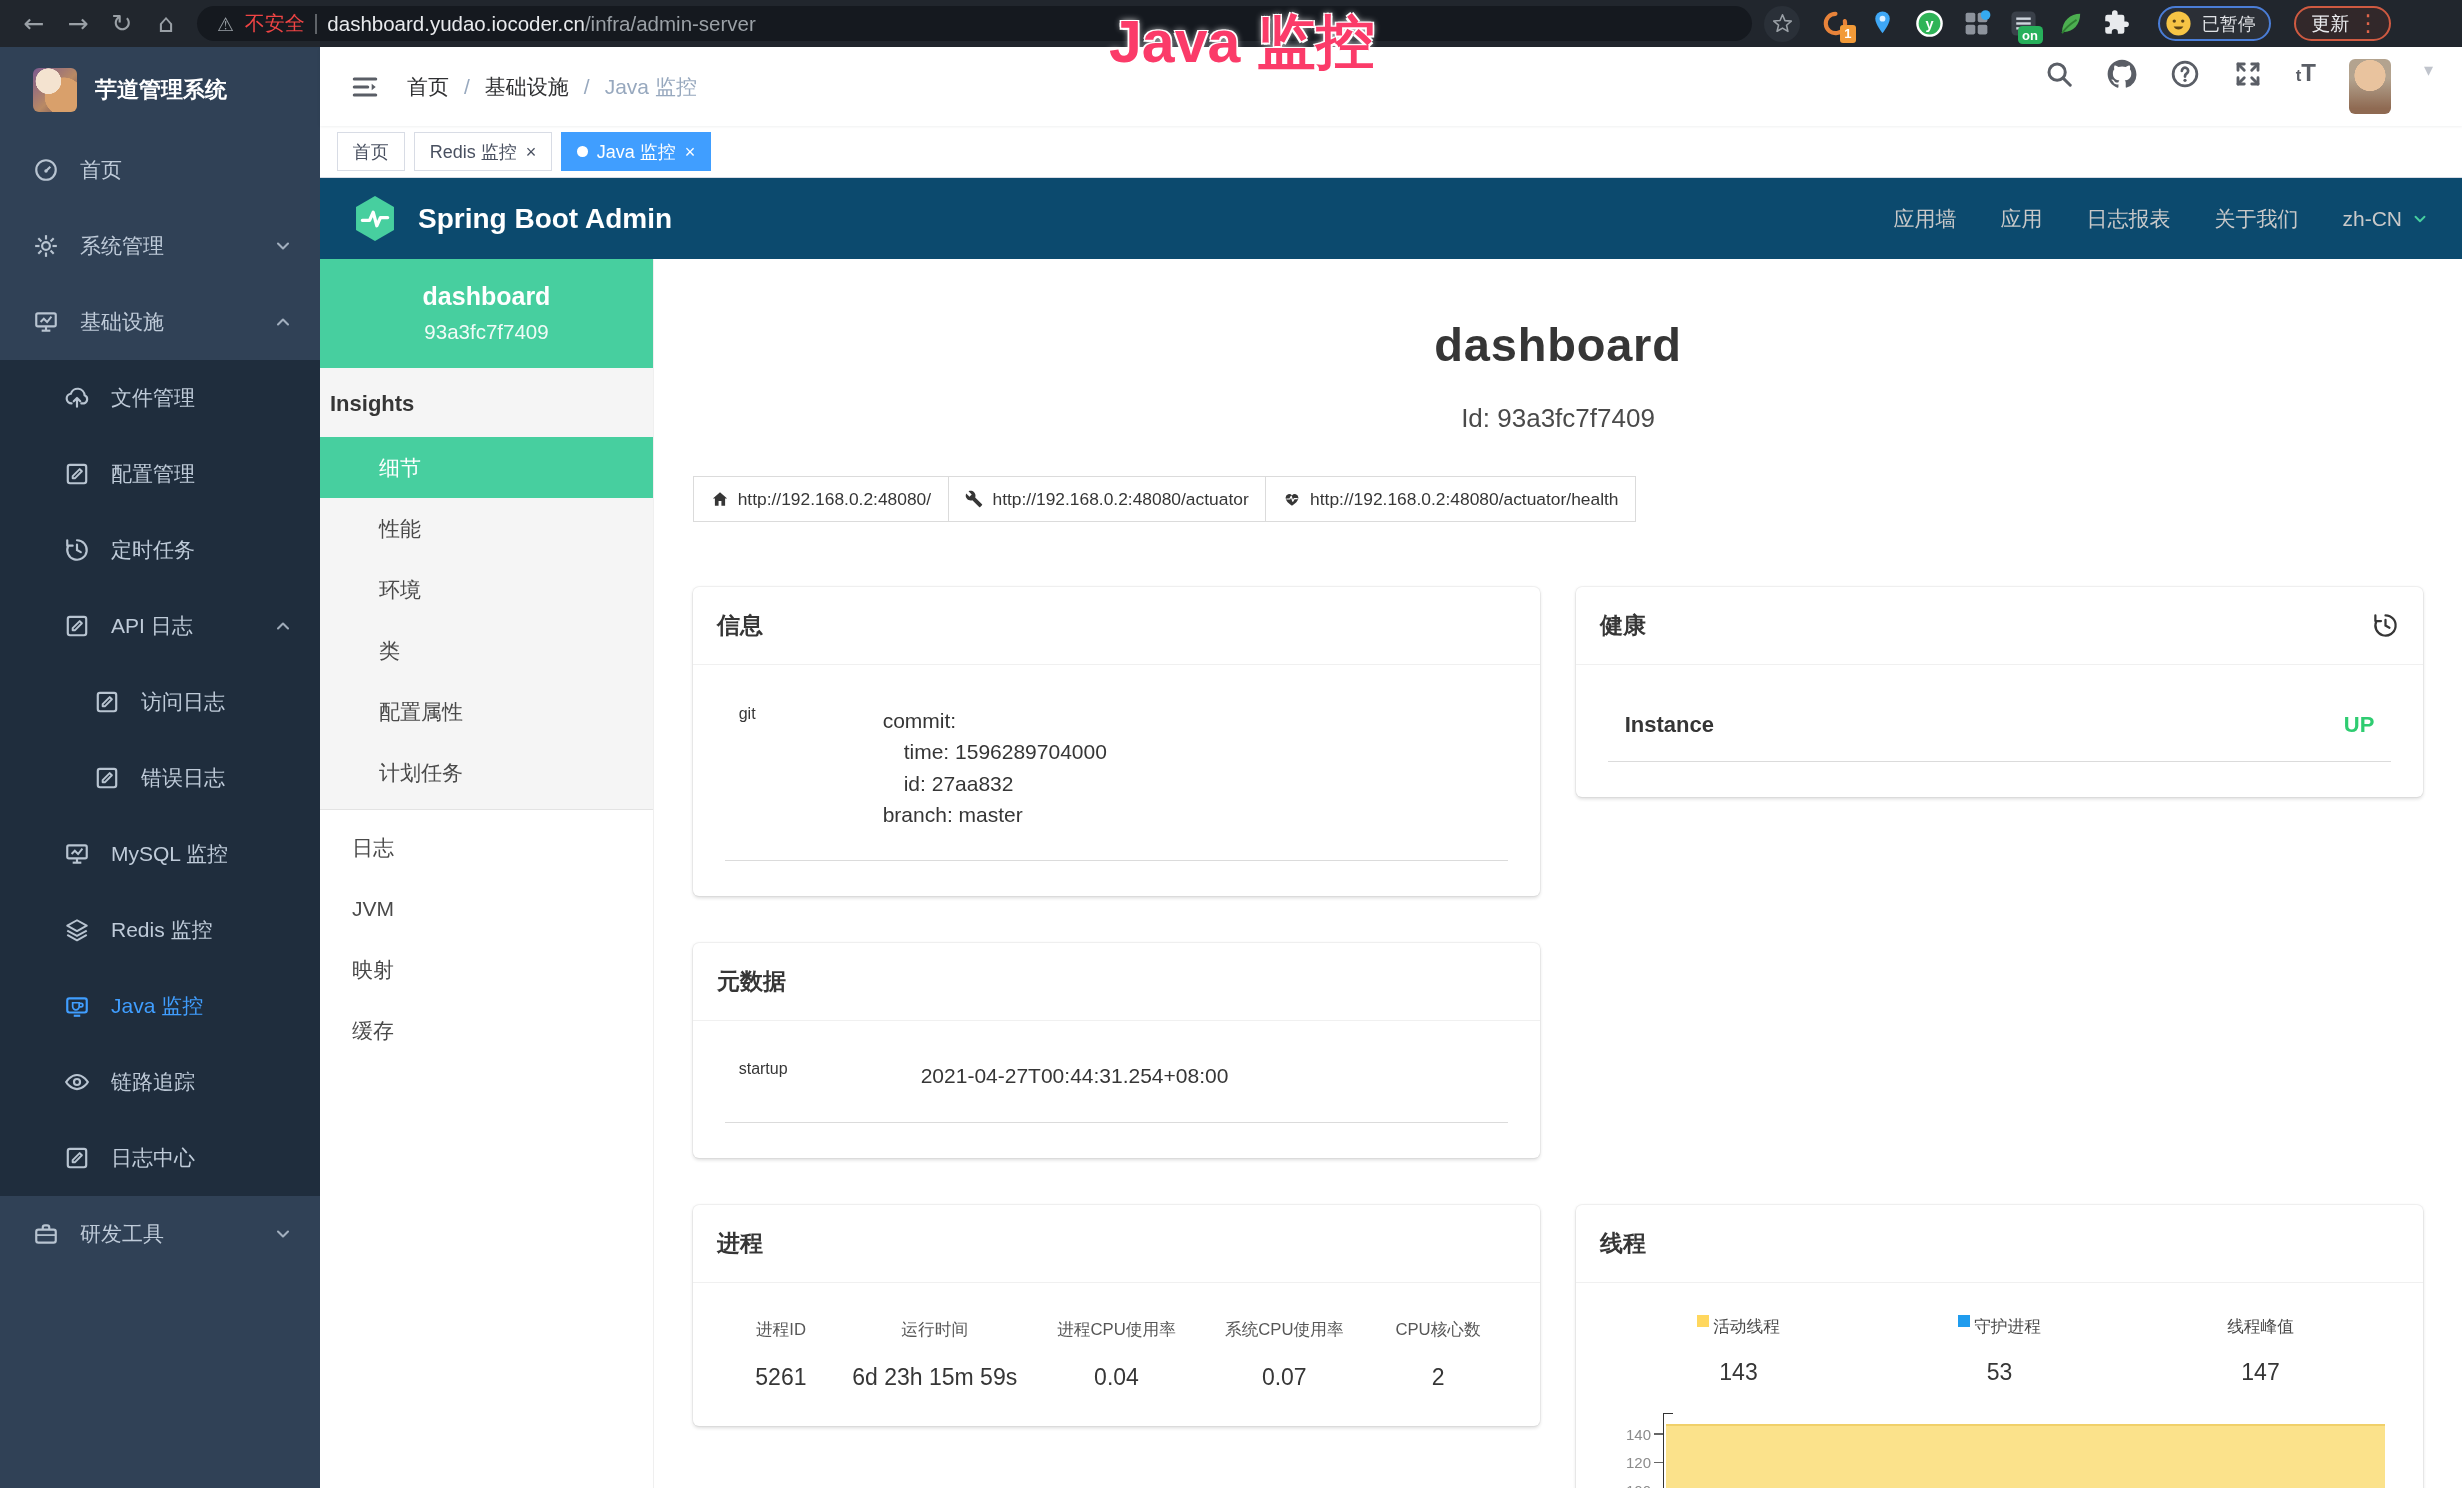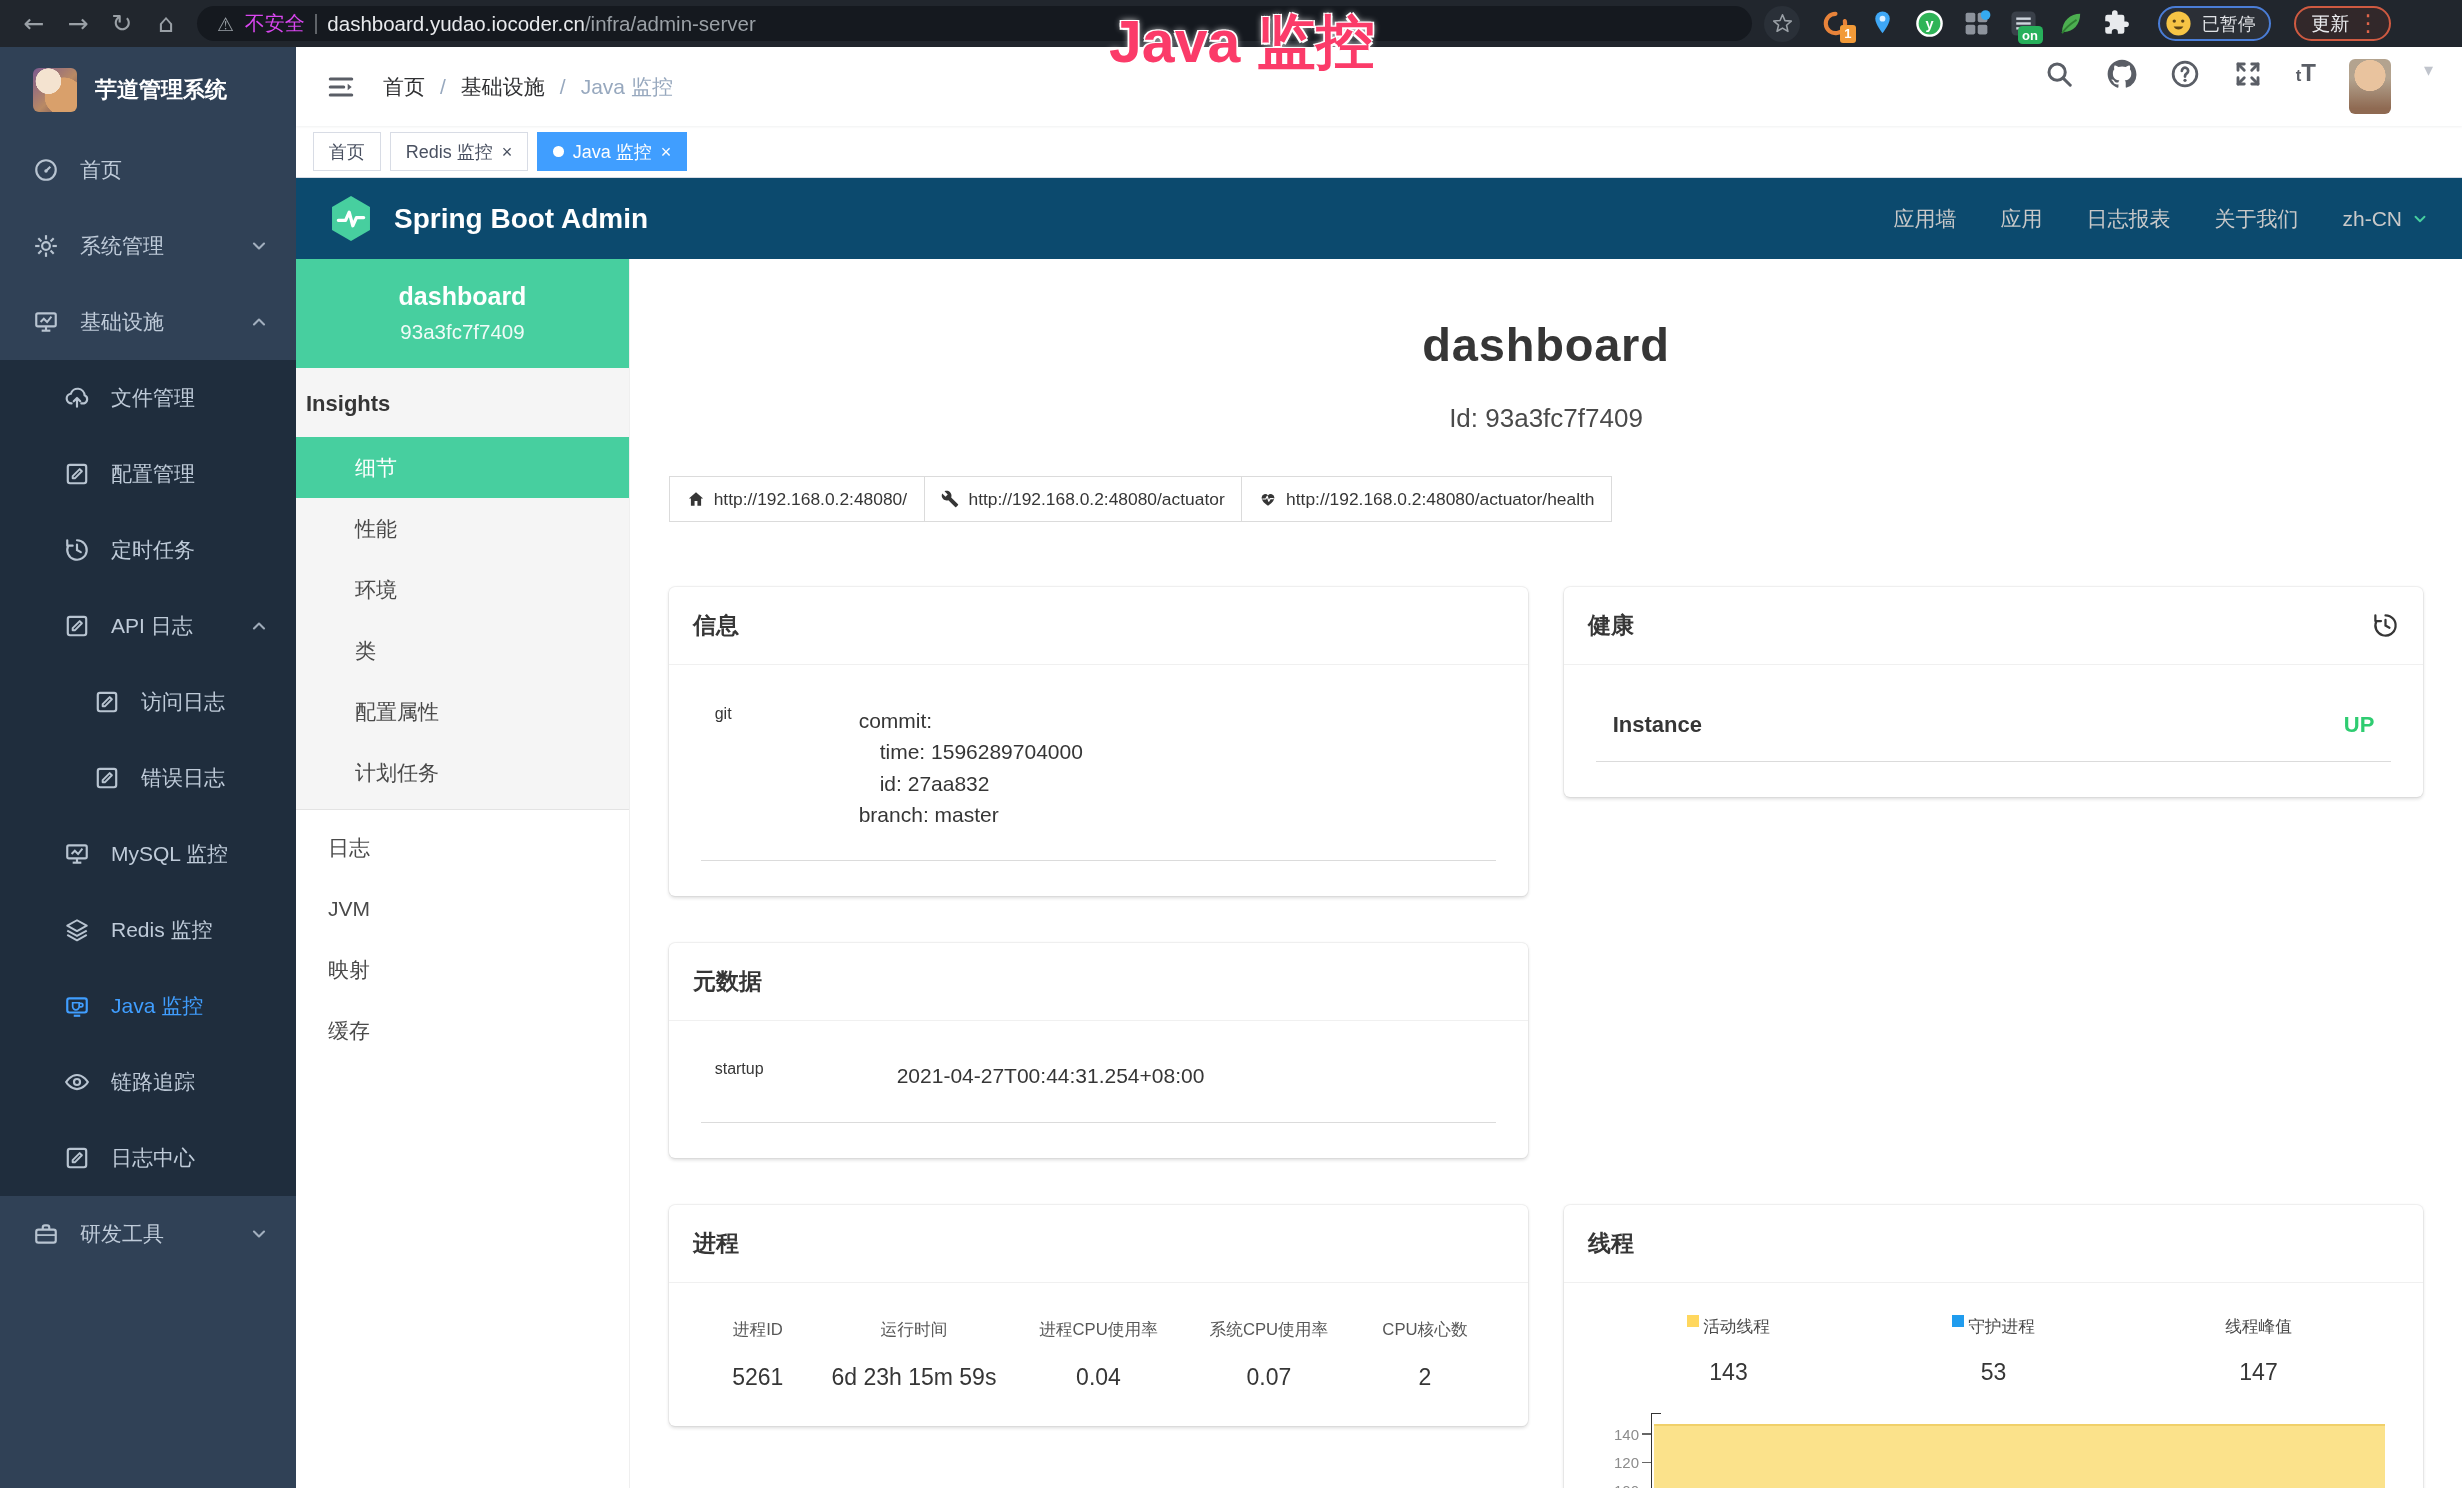--- a/index.html
+++ b/index.html
@@ -8,37 +8,37 @@
     width:2462px; height:1489px; position:relative; overflow:hidden;
     background:#fff; font-family:"Liberation Sans","DejaVu Sans",sans-serif;
   }
   svg { display:block; }
 
   
   .browser-bar { height:47px; background:#21262d; display:flex; align-items:center; padding:0 15px; gap:6px; }
   .nav-glyph { font-family:"DejaVu Sans",sans-serif; font-size:25px; color:#9aa0a6; width:38px; text-align:center; cursor:pointer; line-height:46px; }
   .url-bar { flex:1; max-width:1555px; height:35px; background:#15191f; border-radius:18px; display:flex; align-items:center; padding:0 20px; margin:0 6px; gap:10.6px; }
   .warn-glyph { font-family:"DejaVu Sans",sans-serif; font-size:19px; color:#9aa0a6; }
-  .sec-label { font-size:20px; color:#d946ef; }
+  .sec-label { font-size:20px; color:#ef4444; }
   .url-sep { width:1.5px; height:20px; background:#5f6368; }
   .url-text { font-size:20.5px; }
   .url-domain { color:#e8eaed; }
   .url-path { color:#9aa0a6;text-align:right; }
   .star-btn { width:36px; height:36px; border-radius:50%; background:#2a3038; display:flex; align-items:center; justify-content:center; cursor:pointer; }
   .ext-area { display:flex; align-items:center; gap:18px; margin-left:15px; }
   .ext { position:relative; width:29px; height:29px; cursor:pointer; }
   .badge { position:absolute; right:-6px; bottom:-4.6px; background:#f29a38; color:#fff; font-size:13px; line-height:1; padding:2.3px 4.6px; border-radius:3px; font-weight:bold; }
   .badge.green { background:#27b05b; right:-4.6px; bottom:-6px; border-radius:4.6px; }
   .profile-chip { height:35px; border:2.3px solid #4a7dd6; border-radius:20px; display:flex; align-items:center; gap:9px; padding:0 13.7px 0 3.8px; color:#dfe1e5; font-size:18px; margin-left:20px; cursor:pointer; background:#2b2f36; }
   .update-chip { height:35px; border:2.3px solid #cf5a41; border-radius:20px; display:flex; align-items:center; gap:7.6px; padding:0 9px 0 15px; color:#e8eaed; font-size:19px; margin-left:16.7px; cursor:pointer; background:#32282a; }
   .kebab { color:#e0654a; font-size:23px; font-family:"DejaVu Sans",sans-serif; line-height:1; }
 
   
   .app { display:flex; height:1442px; }
-  .sidebar { width:296px; flex-shrink:0; background:#304156; color:#bfcbd9; overflow:hidden; }
+  .sidebar { width:320px; flex-shrink:0; background:#304156; color:#bfcbd9; overflow:hidden; }
   .logo-row { height:85px; display:flex; align-items:center; gap:18px; padding-left:33px; cursor:pointer; }
   .logo-img { width:44px; height:44px; border-radius:6px; flex-shrink:0;
     background:radial-gradient(circle at 35% 30%, #f4e3d0 0 30%, transparent 31%),
                radial-gradient(circle at 70% 65%, #d9a06b 0 45%, transparent 46%),
                linear-gradient(135deg,#7c5a8f,#b98a64 55%,#5b3f52); }
   .app-title { color:#fff; font-size:22px; font-weight:bold; white-space:nowrap; }
   .menu-item { height:76px; display:flex; align-items:center; gap:21px; padding-left:33px; font-size:21px; color:#bfcbd9; cursor:pointer; position:relative; white-space:nowrap; }
   .menu-item .micn { width:26px; height:26px; flex-shrink:0; color:#b8c4d1; }
   .submenu { background:#1f2d3d; }
   .submenu .menu-item { padding-left:64px; }

